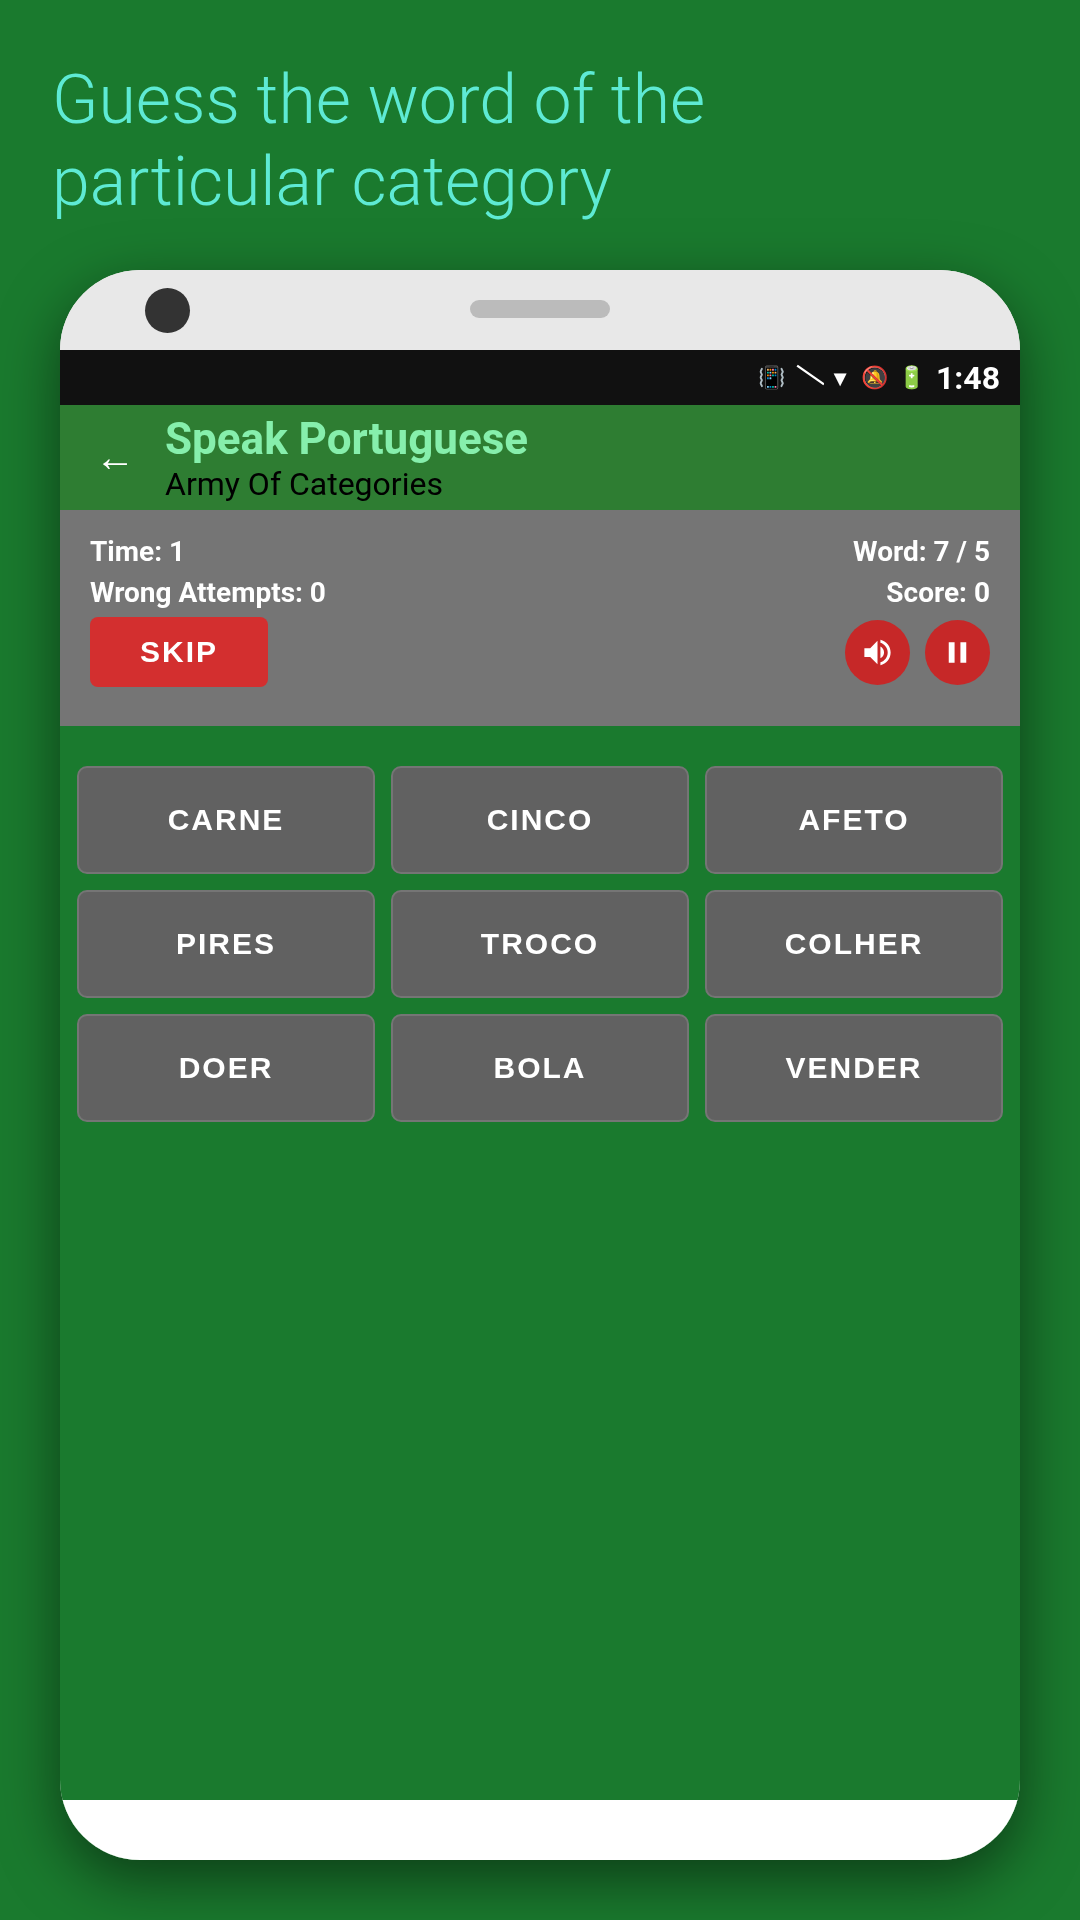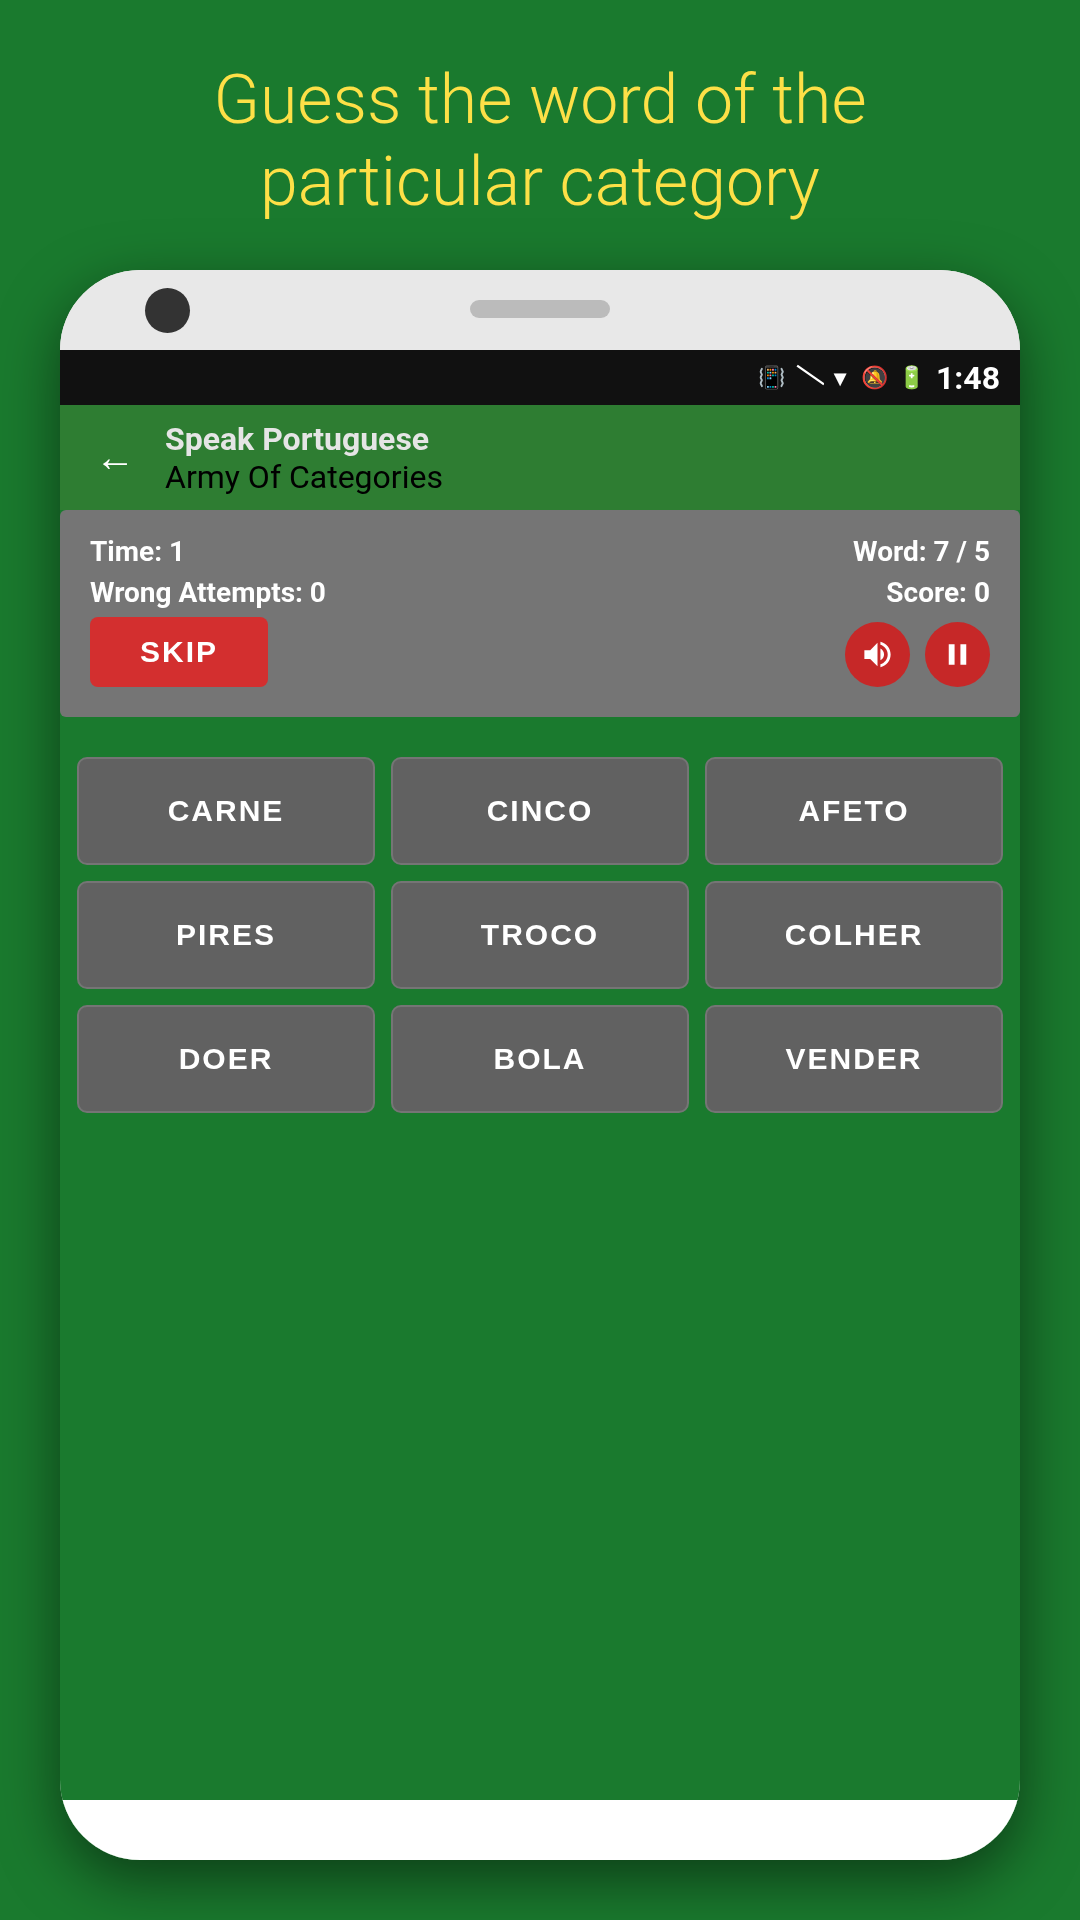--- a/index.html
+++ b/index.html
@@ -19,26 +19,26 @@
       width: 100%;
       height: 100%;
       position: absolute;
       top: 0; left: 0;
     }
 
     .page-title {
       position: absolute;
       top: 60px;
       left: 0; right: 0;
-      text-align: center;
-      color: #fde047;
+      text-align: left;
+      color: #5eead4;
       font-size: 68px;
       font-weight: 300;
       line-height: 1.2;
-      padding: 0 92px;
+      padding: 0 52px;
     }
 
     
     .phone-frame {
       position: absolute;
       top: 270px;
       left: 60px;
       right: 60px;
       bottom: 60px;
       background: #e8e8e8;
@@ -133,36 +133,35 @@
       cursor: pointer;
       padding: 10px;
     }
 
     .app-bar-titles {
       display: flex;
       flex-direction: column;
     }
 
     .app-bar-title {
-      color: #e5e5e5;
-      font-size: 32px;
+      color: #86efac;
+      font-size: 44px;
       font-weight: bold;
     }
 
     .app-bar-subtitle {
       color: #000000;
       font-size: 32px;
     }
 
     
     .game-info-panel {
       background: #757575;
       margin: 0;
-      padding: 25px 30px 15px;
-      border-radius: 6px;
+      padding: 25px 30px 24px;
     }
 
     .game-stats-row {
       display: flex;
       justify-content: space-between;
       margin-bottom: 8px;
     }
 
     .stat-text {
       color: white;
@@ -174,21 +173,21 @@
       color: white;
       font-size: 26px;
       line-height: 1.5;
       margin-top: 10px;
       margin-bottom: 20px;
     }
 
     .game-actions {
       display: flex;
       justify-content: space-between;
-      align-items: flex-end;
+      align-items: center;
       padding-bottom: 15px;
     }
 
     .skip-button {
       background: #d32f2f;
       color: white;
       border: none;
       border-radius: 8px;
       padding: 18px 50px;
       font-size: 30px;

